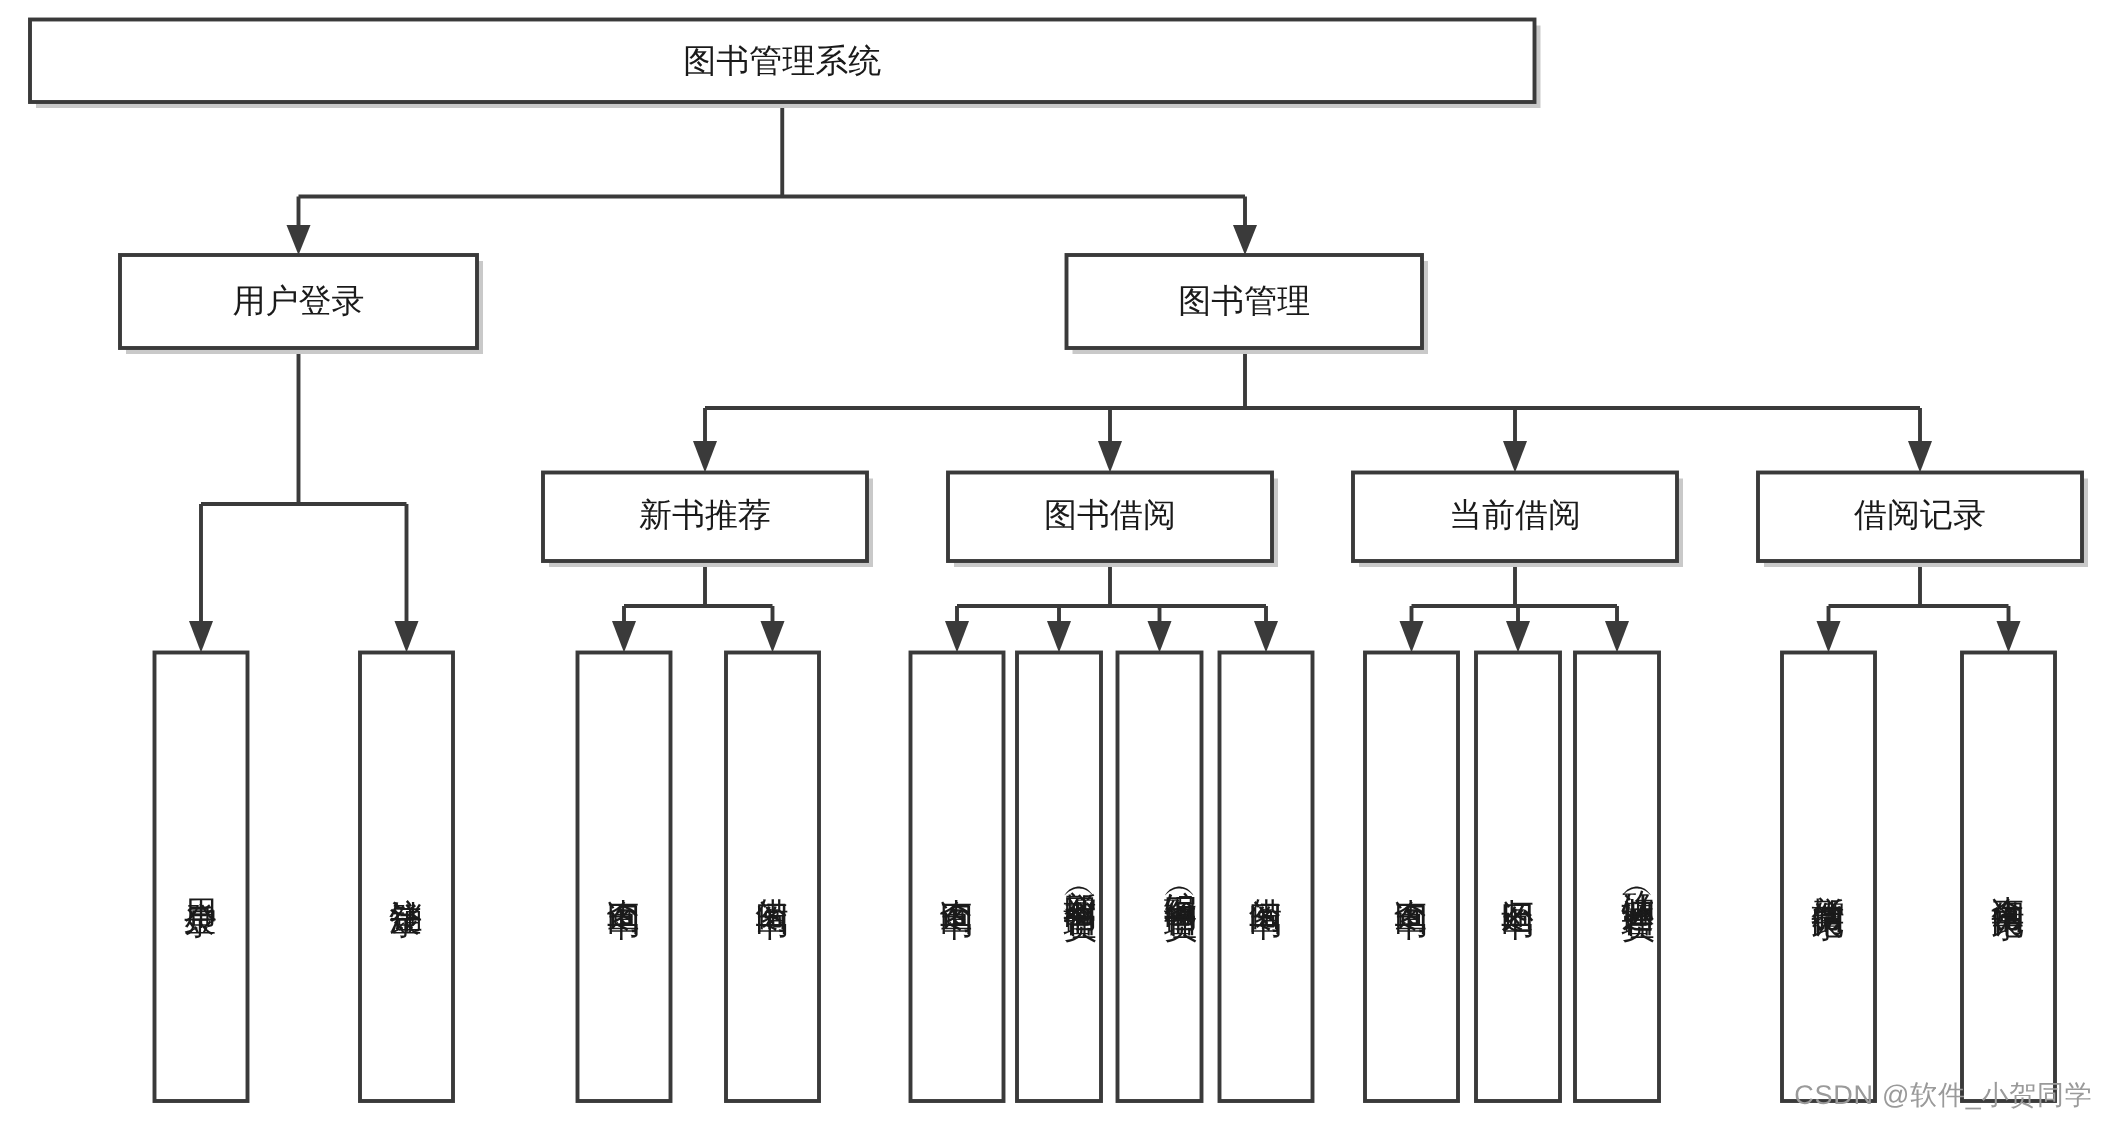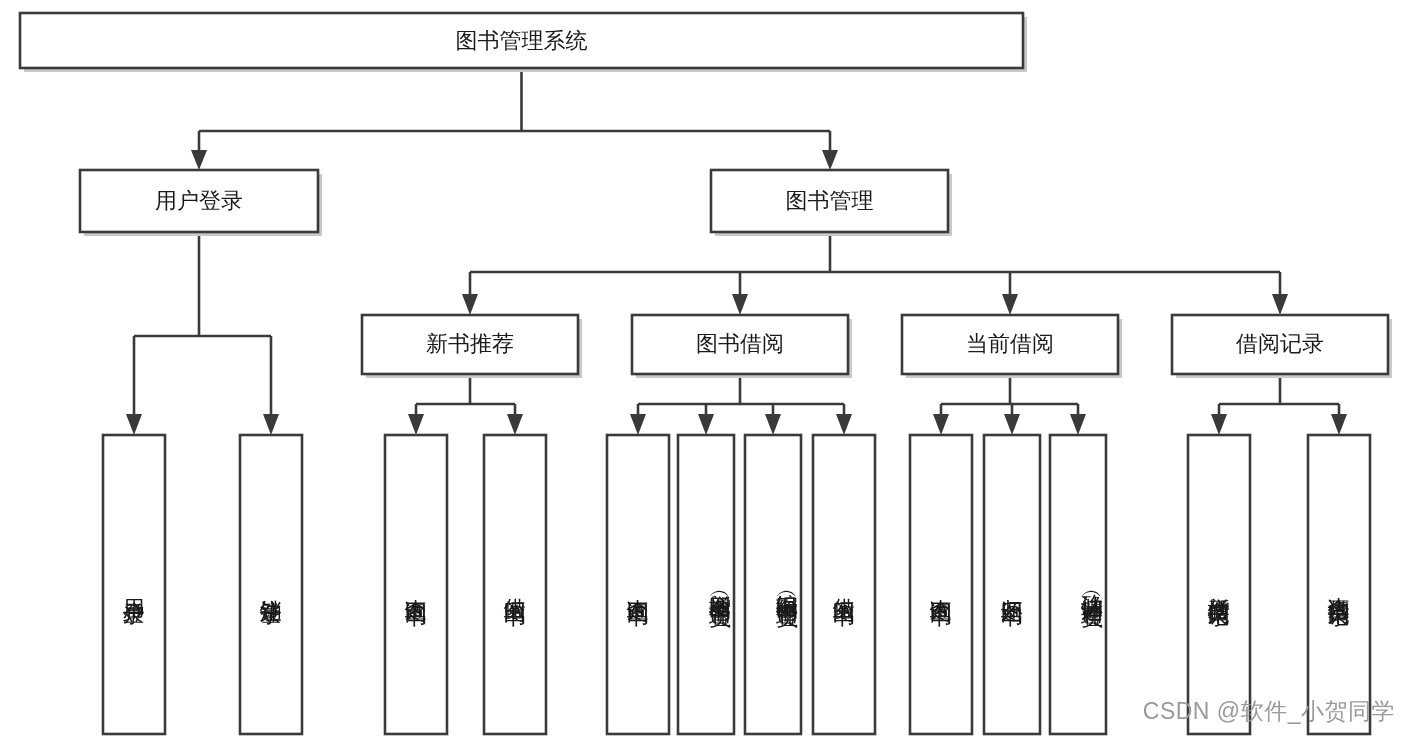--- a/index.html
+++ b/index.html
@@ -64,23 +64,23 @@
     font-size: 22px;
     line-height: 1.24;
     letter-spacing: 2px;
     color: #1a1a1a;
     pointer-events: none;
     user-select: none;
   }
   .watermark {
     position: absolute;
     right: 10px;
-    bottom: 20px;
-    font-family: "Liberation Sans", "DejaVu Sans", sans-serif;
-    font-size: 23px;
+    bottom: 5px;
+    font-family: "Liberation Sans", "DejaVu Sans", sans-serif;
+    font-size: 18px;
     color: #9a9a9a;
     letter-spacing: 0.5px;
     white-space: nowrap;
   }
 </style>
 </head>
 <body>
 
 <div id="diagram-root">
 

